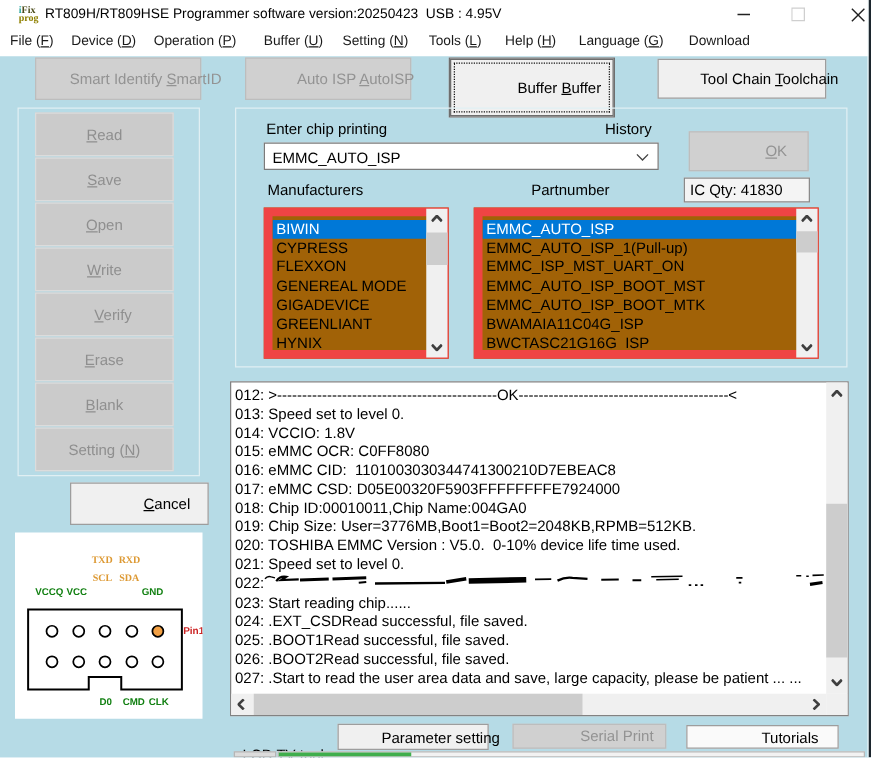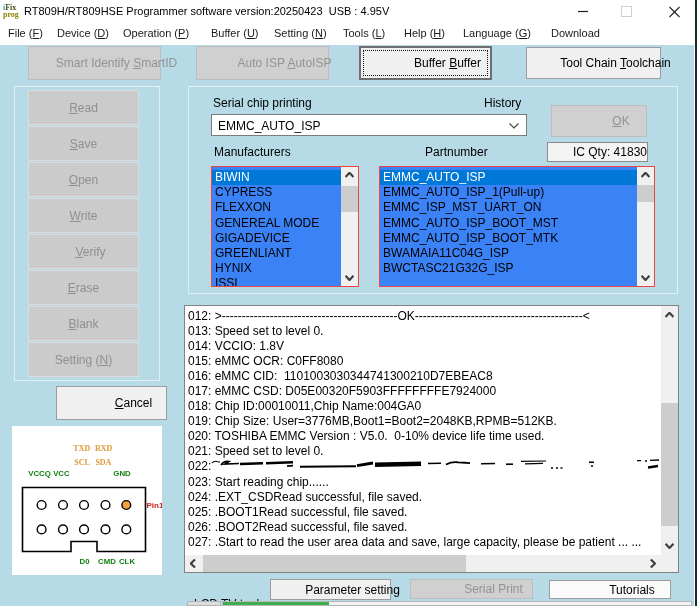--- a/index.html
+++ b/index.html
@@ -1,30 +1,30 @@
 <!DOCTYPE html>
 <html><head>
 <meta charset="utf-8">
 <style>
 * { margin:0; padding:0; box-sizing:border-box; }
 html,body { width:697px; height:606px; overflow:hidden; }
 body { font-family:"Liberation Sans", sans-serif; }
 #win { position:relative; width:697px; height:606px; background:#ffffff; overflow:hidden; }
 .abs { position:absolute; }
-#titlebar { position:absolute; left:0; top:0; width:631px; height:22px; background:#ffffff; }
+#titlebar { position:absolute; left:12px; top:0; width:631px; height:22px; background:#ffffff; }
 #title { position:absolute; left:24px; top:5px; font-size:11px; color:#000; white-space:nowrap; }
 #menubar { position:absolute; left:0; top:22px; width:697px; height:23px; background:#ffffff; font-size:11px; color:#1a1a1a; }
 .mi { position:absolute; top:5px; white-space:nowrap; }
 #client { position:absolute; left:0; top:45px; width:697px; height:561px; background:#b6dbe6; }
 .btn { position:absolute; font-size:12px; text-align:left; border:1px solid #9d9d9d; background:#f0f0f0; color:#000; display:flex; align-items:center; justify-content:center; white-space:nowrap;padding-left:44px; }
 .dis { background:#d0d0d0; border:1px solid #bdbdbd; color:#939393; }
 .gbx { position:absolute; border:1px solid #e0eff3; }
 .lbtn { position:absolute; left:28px; width:111px; height:35px; background:#cbcbcb; border:1px solid #dcdcdc; color:#8f8f8f; font-size:12px; display:flex; align-items:center; justify-content:center; }
 .lbl { position:absolute; font-size:12px; color:#000; white-space:nowrap; }
-.listbox { position:absolute; background:#3b82f6; border:1px solid #ef4444; overflow:hidden; padding-top:3px; }
+.listbox { position:absolute; background:#a16207; border:7px solid #ef4444; overflow:hidden; padding-top:3px; }
 .row { height:15.2px; line-height:15.2px; font-size:12px; padding-left:3px; white-space:nowrap; color:#000; }
 .rowsel { background:#0078d7; color:#fff; }
 .sbar { position:absolute; background:#f0f0f0; }
 .thumb { position:absolute; background:#cdcdcd; }
 #logtext { position:absolute; left:188px; top:309px; width:470px; height:246px; overflow:hidden; font-size:12px; line-height:15.05px; color:#000; white-space:pre; }
 svg { display:block; }
 </style>
 </head>
 <body>
 <div id="win">
@@ -60,21 +60,21 @@
   </div>
 
   <div id="client"></div>
 
   <div class="btn dis" style="left:28px; top:46px; width:133px; height:34px;">
       <span>Smart Identify <u>S</u>martID</span>
     </div>
   <div class="btn dis" style="left:196px; top:46px; width:133px; height:34px;">
       <span>Auto ISP <u>A</u>utoISP</span>
     </div>
-  <div class="btn" style="left:359px; top:46px; width:133px; height:34px; border:1px solid #6e6e6e; box-shadow: inset 0 0 0 1px #6e6e6e;">
+  <div class="btn" style="left:359px; top:46px; width:133px; height:48px; border:1px solid #6e6e6e; box-shadow: inset 0 0 0 1px #6e6e6e;">
     <div class="abs" style="left:3px; top:3px; right:3px; bottom:3px; border:1px dotted #111;"></div>
     <span>Buffer <u>B</u>uffer</span>
     </div>
   <div class="btn" style="left:526px; top:47px; width:135px; height:32px;">
       <span>Tool Chain <u>T</u>oolchain</span>
     </div>
 
   <div class="gbx" style="left:14px; top:86px; width:146px; height:295px;"></div>
   <div class="lbtn" style="top:90px;">
       <span><u>R</u>ead</span>
@@ -98,35 +98,35 @@
       <span><u>B</u>lank</span>
     </div>
   <div class="lbtn" style="top:342px;">
       <span>Setting (<u>N</u>)</span>
     </div>
   <div class="btn" style="left:28px; top:386px; width:111px; height:34px; font-size:12px;margin-left:28px;">
       <span><u>C</u>ancel</span>
     </div>
 
   <div class="gbx" style="left:188px; top:86px; width:490px; height:208px;"></div>
-  <div class="lbl" style="left:213px; top:96px;">Serial chip printing</div>
+  <div class="lbl" style="left:213px; top:96px;">Enter chip printing</div>
   <div class="lbl" style="left:484px; top:96px;">History</div>
 
   <div class="abs" style="left:211px; top:114px; width:316px; height:22px; background:#fff; border:1px solid #7b7b7b;">
     <div style="position:absolute; left:6px; top:4px; font-size:12px;">EMMC_AUTO_ISP</div>
     <svg style="position:absolute; right:7px; top:8px;" width="10" height="6">
         <polyline points="0.5,0.5 5,5 9.5,0.5" fill="none" stroke="#444" stroke-width="1.1"></polyline>
       </svg>
   </div>
   <div class="btn dis" style="left:551px; top:105px; width:96px; height:32px;">
       <span><u>O</u>K</span>
     </div>
   <div class="lbl" style="left:214px; top:145px;">Manufacturers</div>
   <div class="lbl" style="left:425px; top:145px;text-align:center;">Partnumber</div>
-  <div class="abs" style="left:547px; top:142px; width:101px; height:20px; background:#f4f4f4; border:1px solid #8a8a8a; font-size:12px; line-height:19px; padding-left:4px;text-align:right;">IC Qty: 41830</div>
+  <div class="abs" style="left:547px; top:142px; width:101px; height:20px; background:#f4f4f4; border:1px solid #8a8a8a; font-size:12px; line-height:19px; padding-left:4px;">IC Qty: 41830</div>
 
   <div class="listbox" style="left:211px; top:166px; width:148px; height:121px;">
     <div class="row rowsel">BIWIN</div>
     <div class="row">CYPRESS</div>
     <div class="row">FLEXXON</div>
     <div class="row">GENEREAL MODE</div>
     <div class="row">GIGADEVICE</div>
     <div class="row">GREENLIANT</div>
     <div class="row">HYNIX</div>
     <div class="row">ISSI</div>
@@ -141,20 +141,21 @@
       </svg>
   </div>
 
   <div class="listbox" style="left:379px; top:166px; width:276px; height:121px;">
     <div class="row rowsel">EMMC_AUTO_ISP</div>
     <div class="row">EMMC_AUTO_ISP_1(Pull-up)</div>
     <div class="row">EMMC_ISP_MST_UART_ON</div>
     <div class="row">EMMC_AUTO_ISP_BOOT_MST</div>
     <div class="row">EMMC_AUTO_ISP_BOOT_MTK</div>
     <div class="row">BWAMAIA11C04G_ISP</div>
+    <div class="row">BWCTASC21G16G_ISP</div>
     <div class="row">BWCTASC21G32G_ISP</div>
   </div>
   <div class="sbar" style="left:637px; top:167px; width:17px; height:119px;">
     <svg style="position:absolute; left:4px; top:5px;" width="9" height="6">
         <polyline points="0.5,5 4.5,0.8 8.5,5" fill="none" stroke="#3f3f3f" stroke-width="2.2"></polyline>
       </svg>
     <div class="thumb" style="left:0; top:18px; width:17px; height:17px;"></div>
     <svg style="position:absolute; left:4px; bottom:5px;" width="9" height="6">
         <polyline points="0.5,0.8 4.5,5 8.5,0.8" fill="none" stroke="#3f3f3f" stroke-width="2.2"></polyline>
       </svg>

